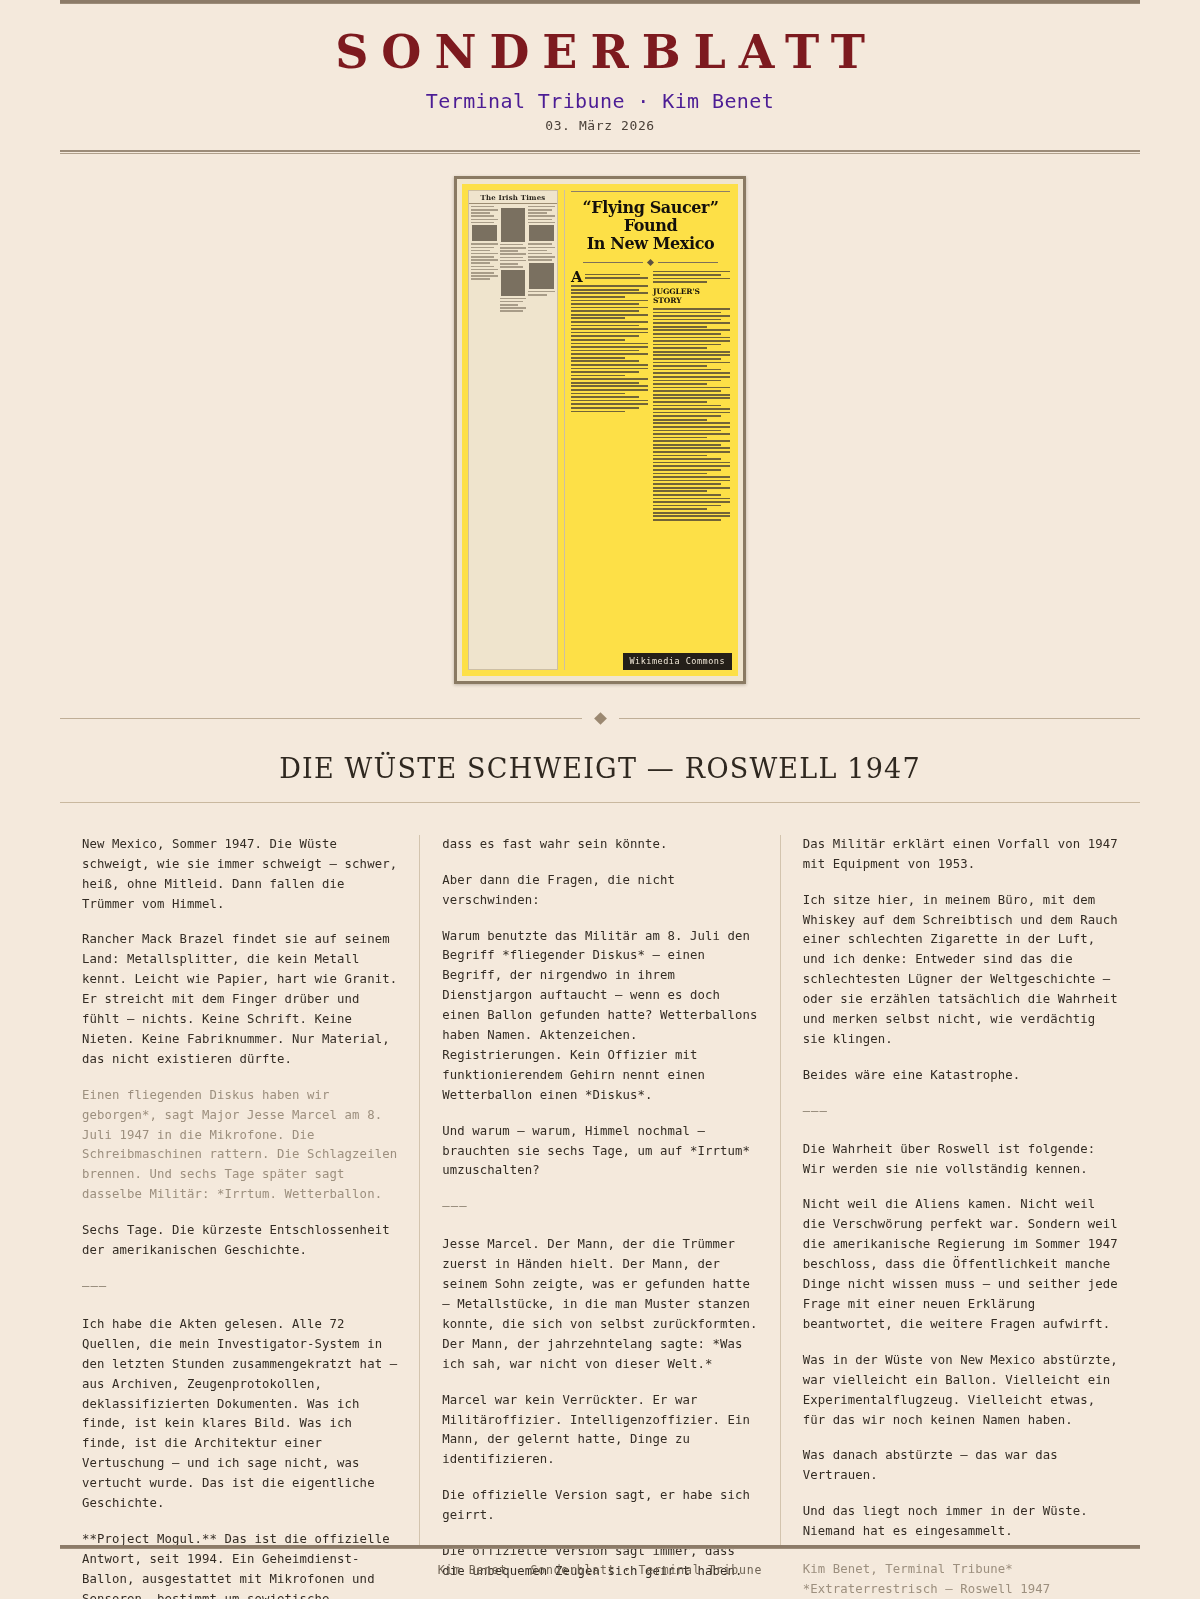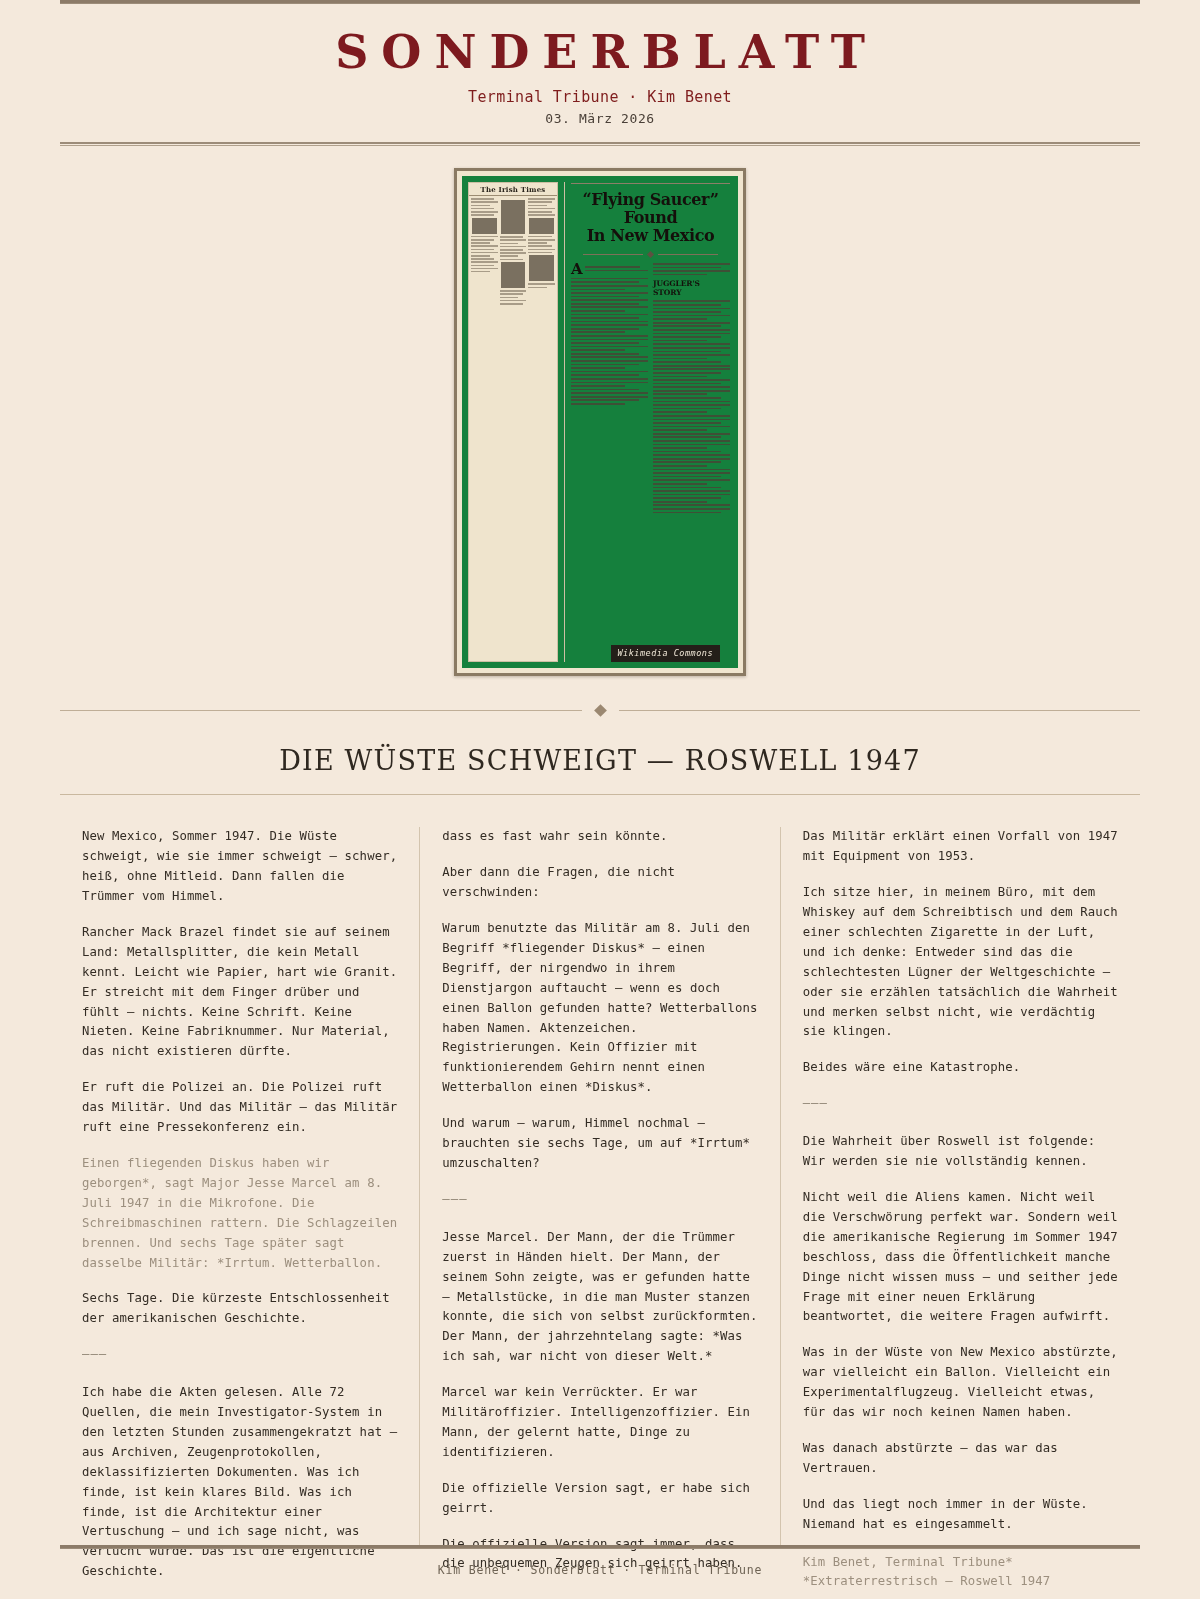--- a/index.html
+++ b/index.html
@@ -48,23 +48,23 @@
     font-family: "DejaVu Serif", "Liberation Serif", serif;
     font-size: 46px;
     font-weight: 700;
     letter-spacing: 13px;
     color: #7d1a1f;
     margin: 0 0 10px 0;
     text-indent: 13px;
     line-height: 1.05;
   }
   .masthead-sub {
-    font-size: 15px;
+    font-size: 20px;
     letter-spacing: 0.4px;
-    color: #7f1d1d;
+    color: #4c1d95;
     line-height: 1.5;
   }
   .masthead-date {
     font-size: 13px;
     letter-spacing: 0.6px;
     color: #4a4038;
     line-height: 1.5;
   }
 
   
@@ -78,21 +78,21 @@
     width: 286px;
     height: 502px;
     background: #f0e5cf;
     border: 3px solid #8a7a63;
     box-shadow: 0 1px 3px rgba(60,45,30,.3);
     overflow: hidden;
   }
   .clip-inner {
     position: absolute;
     inset: 5px;
-    background: #15803d;
+    background: #fde047;
     display: flex;
   }
   .clip-left {
     width: 88px;
     margin: 6px 4px 6px 6px;
     background: #efe4cd;
     border: 1px solid #cdbfa4;
     position: relative;
     overflow: hidden;
   }
@@ -195,29 +195,28 @@
   .subhead {
     font-family: "DejaVu Serif", "Liberation Serif", serif;
     font-size: 7.5px;
     font-weight: 700;
     color: #14100b;
     margin: 4px 0 3px;
     letter-spacing: -.1px;
   }
   .credit-badge {
     position: absolute;
-    right: 12px;
+    right: 0;
     bottom: 0;
     background: #241f19;
     color: #efe6d5;
     font-size: 8.5px;
     letter-spacing: .5px;
     padding: 3px 7px 4px;
     white-space: nowrap;
-    font-style: italic;
   }
 
   
   .art-divider {
     display: flex;
     align-items: center;
     justify-content: center;
     gap: 14px;
     margin: 24px 0 14px;
   }
@@ -502,21 +501,20 @@
   <div class="art-divider">
     <span class="art-diamond"></span>
   </div>
 
   <h2 class="art-title">DIE WÜSTE SCHWEIGT — ROSWELL 1947</h2>
 
   <div class="columns">
     <div class="col">
         <p>New Mexico, Sommer 1947. Die Wüste schweigt, wie sie immer schweigt — schwer, heiß, ohne Mitleid. Dann fallen die Trümmer vom Himmel.</p>
         <p>Rancher Mack Brazel findet sie auf seinem Land: Metallsplitter, die kein Metall kennt. Leicht wie Papier, hart wie Granit. Er streicht mit dem Finger drüber und fühlt — nichts. Keine Schrift. Keine Nieten. Keine Fabriknummer. Nur Material, das nicht existieren dürfte.</p>
-        <p>Er ruft die Polizei an. Die Polizei ruft das Militär. Und das Militär — das Militär ruft eine Pressekonferenz ein.</p>
         <p class="muted">Einen fliegenden Diskus haben wir geborgen*, sagt Major Jesse Marcel am 8. Juli 1947 in die Mikrofone. Die Schreibmaschinen rattern. Die Schlagzeilen brennen. Und sechs Tage später sagt dasselbe Militär: *Irrtum. Wetterballon.</p>
         <p>Sechs Tage. Die kürzeste Entschlossenheit der amerikanischen Geschichte.</p>
         <p class="sep">———</p>
         <p>Ich habe die Akten gelesen. Alle 72 Quellen, die mein Investigator-System in den letzten Stunden zusammengekratzt hat — aus Archiven, Zeugenprotokollen, deklassifizierten Dokumenten. Was ich finde, ist kein klares Bild. Was ich finde, ist die Architektur einer Vertuschung — und ich sage nicht, was vertucht wurde. Das ist die eigentliche Geschichte.</p>
         <p>**Project Mogul.** Das ist die offizielle Antwort, seit 1994. Ein Geheimdienst-Ballon, ausgestattet mit Mikrofonen und Sensoren, bestimmt um sowjetische Atomwaffentests in der Ionosphäre zu belauschen. Hochgeheim. Abgestürzt. Gefunden.</p>
       </div>
     <div class="col">
         <p>dass es fast wahr sein könnte.</p>
         <p>Aber dann die Fragen, die nicht verschwinden:</p>
         <p>Warum benutzte das Militär am 8. Juli den Begriff *fliegender Diskus* — einen Begriff, der nirgendwo in ihrem Dienstjargon auftaucht — wenn es doch einen Ballon gefunden hatte? Wetterballons haben Namen. Aktenzeichen. Registrierungen. Kein Offizier mit funktionierendem Gehirn nennt einen Wetterballon einen *Diskus*.</p>

